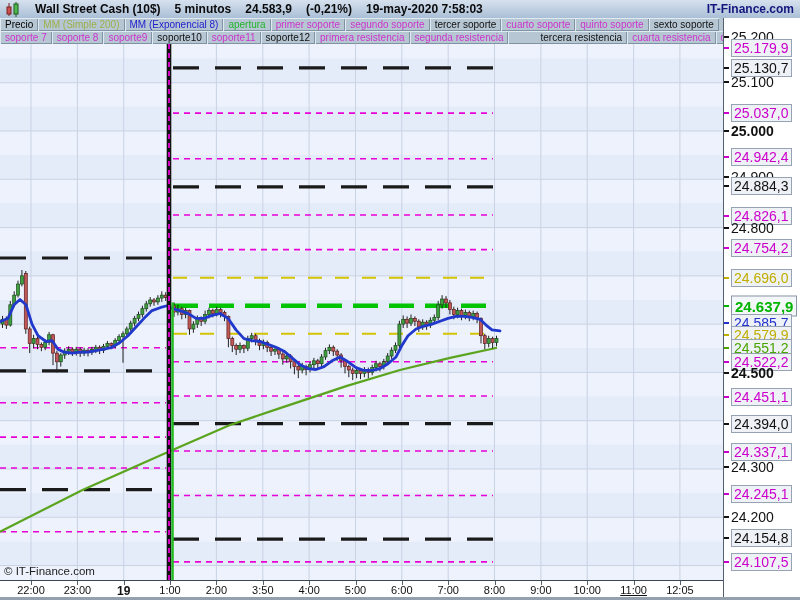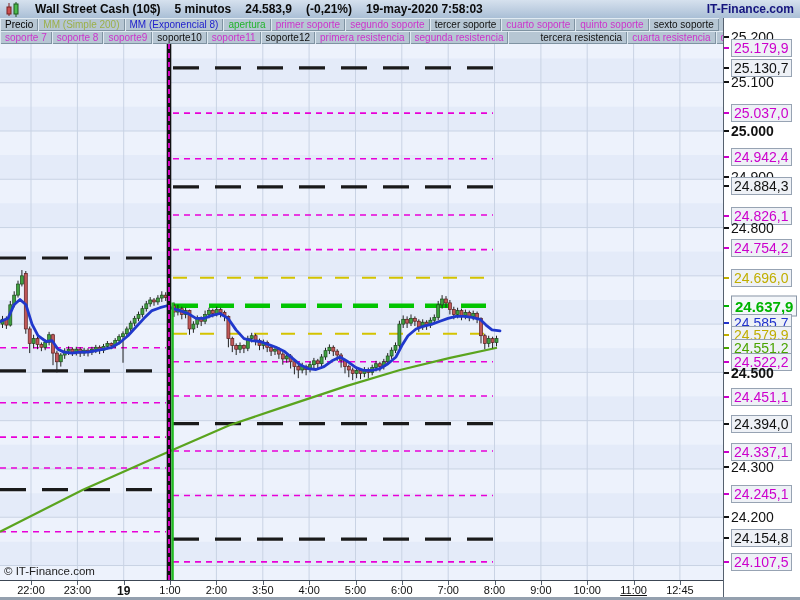--- a/index.html
+++ b/index.html
@@ -457,21 +457,21 @@
       <div class="time-label" style="left: 448.2px;">7:00</div>
       <div class="time-tick" style="left: 494.5px;"></div>
       <div class="time-label" style="left: 494.5px;">8:00</div>
       <div class="time-tick" style="left: 540.9px;"></div>
       <div class="time-label" style="left: 540.9px;">9:00</div>
       <div class="time-tick" style="left: 587.2px;"></div>
       <div class="time-label" style="left: 587.2px;">10:00</div>
       <div class="time-tick" style="left: 633.6px;"></div>
       <div class="time-label" style="left: 633.6px; text-decoration: underline;">11:00</div>
       <div class="time-tick" style="left: 679.9px;"></div>
-      <div class="time-label" style="left: 679.9px;">12:45</div>
+      <div class="time-label" style="left: 679.9px;">12:05</div>
     </div>
   <div id="price-axis">
       <div class="axis-tick" style="top: 19px; background: rgb(17, 17, 17);"></div>
       <div class="axis-label" style="top: 19px; color: rgb(17, 17, 17);">25.200</div>
       <div class="axis-tick" style="top: 30px; background: rgb(204, 0, 204);"></div>
       <div class="axis-label boxed" style="top: 30px; color: rgb(204, 0, 204);">25.179,9</div>
       <div class="axis-tick" style="top: 50px; background: rgb(17, 17, 17);"></div>
       <div class="axis-label boxed" style="top: 50px; color: rgb(17, 17, 17);">25.130,7</div>
       <div class="axis-tick" style="top: 64px; background: rgb(17, 17, 17);"></div>
       <div class="axis-label" style="top: 64px; color: rgb(17, 17, 17);">25.100</div>

